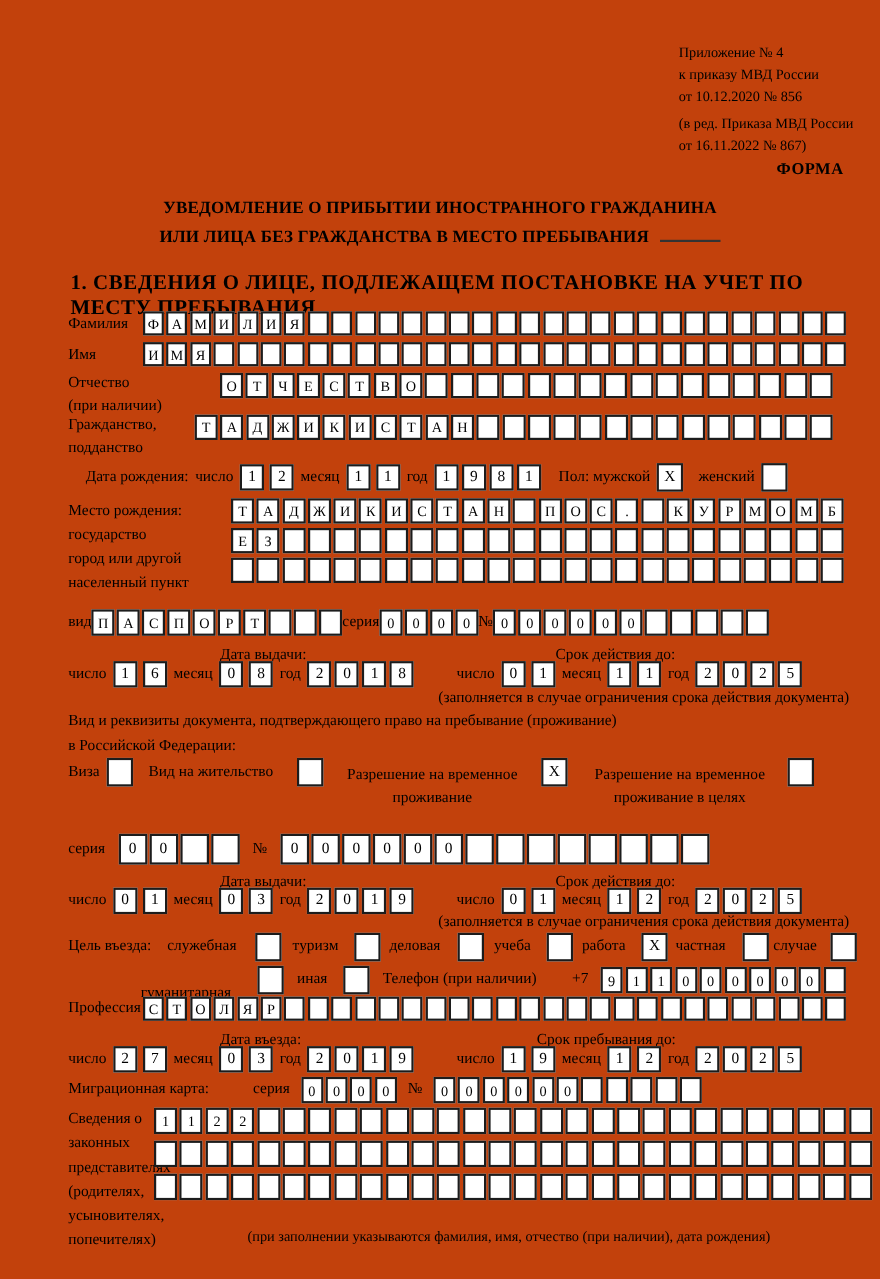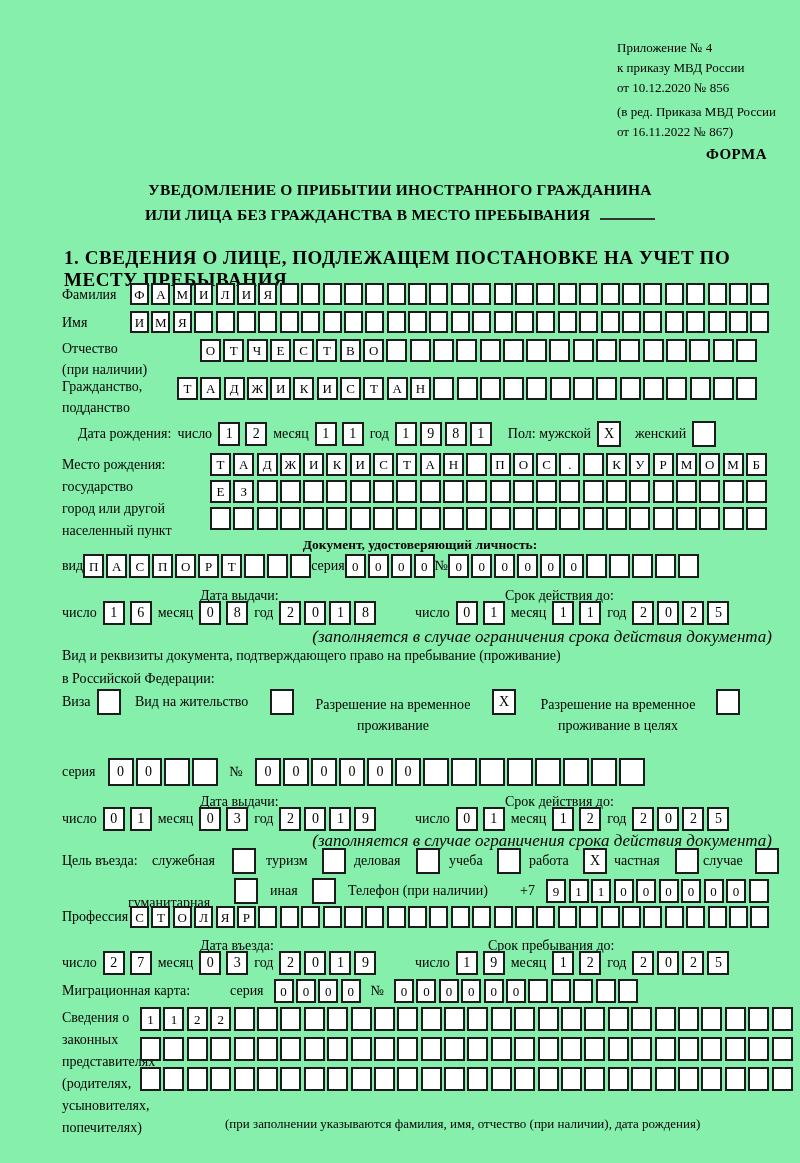--- a/index.html
+++ b/index.html
@@ -1,31 +1,31 @@
 <!DOCTYPE html>
 <html><head>
 <meta charset="utf-8">
 <style>
   html,body{margin:0;padding:0;background:#e9e9e9;}
   .page{
     position:relative;width:800px;height:1163px;margin:0 auto;
-    background:#86efac;color:#000;
+    background:#c2410c;color:#000;
     font-family:"Liberation Serif","DejaVu Serif",serif;
     font-size:14px;overflow:hidden;
   }
   .a{position:absolute;}
   .row{position:absolute;display:flex;align-items:center;}
   .appendix{line-height:20px;font-size:13px;}
   .appendix .rev{margin-top:4px;}
   .forma{font-weight:bold;font-size:15px;letter-spacing:.5px;}
   .title{width:100%;text-align:center;font-weight:bold;font-size:15.5px;letter-spacing:.2px;}
   .blank{display:inline-block;width:55px;border-bottom:2px solid #333;height:14px;margin-left:10px;vertical-align:baseline;}
   .sec{font-weight:bold;font-size:19px;letter-spacing:.55px;}
   .lbl{font-size:14px;}
-  .small{font-size:17px;font-style:italic;}
+  .small{font-size:14px;}
   .bold{font-weight:bold;}
   .ctr{text-align:center;}
   .cg{display:flex;}
   .cg.std{gap:2.4px}.cg.wide{gap:2.3px}.cg.typ{gap:2px}.cg.dd{gap:5px}
   .cg.yy{gap:3px}.cg.big{gap:2px}.cg.ph{gap:2.5px}
   .cell,.cellw,.cellt,.celld,.cellb,.cellp,.chk{
     display:flex;align-items:center;justify-content:center;
     border:2px solid #1c1c1c;background:#fff;box-sizing:content-box;
     font-size:13px;line-height:1;
   }
@@ -287,21 +287,20 @@
       <span class="cellw"></span>
       <span class="cellw"></span>
       <span class="cellw"></span>
       <span class="cellw"></span>
       <span class="cellw"></span>
       <span class="cellw"></span>
       <span class="cellw"></span>
       <span class="cellw"></span>
     </div>
 
-  <div class="a bold ctr" style="left:90px;top:537px;width:660px;font-size:13.5px;">Документ, удостоверяющий личность:</div>
 
   <div class="row" style="left:62px;top:554px;">
     <span class="lbl">вид</span>
     <span class="cg typ">
         <span class="cellt">П</span>
         <span class="cellt">А</span>
         <span class="cellt">С</span>
         <span class="cellt">П</span>
         <span class="cellt">О</span>
         <span class="cellt">Р</span>

